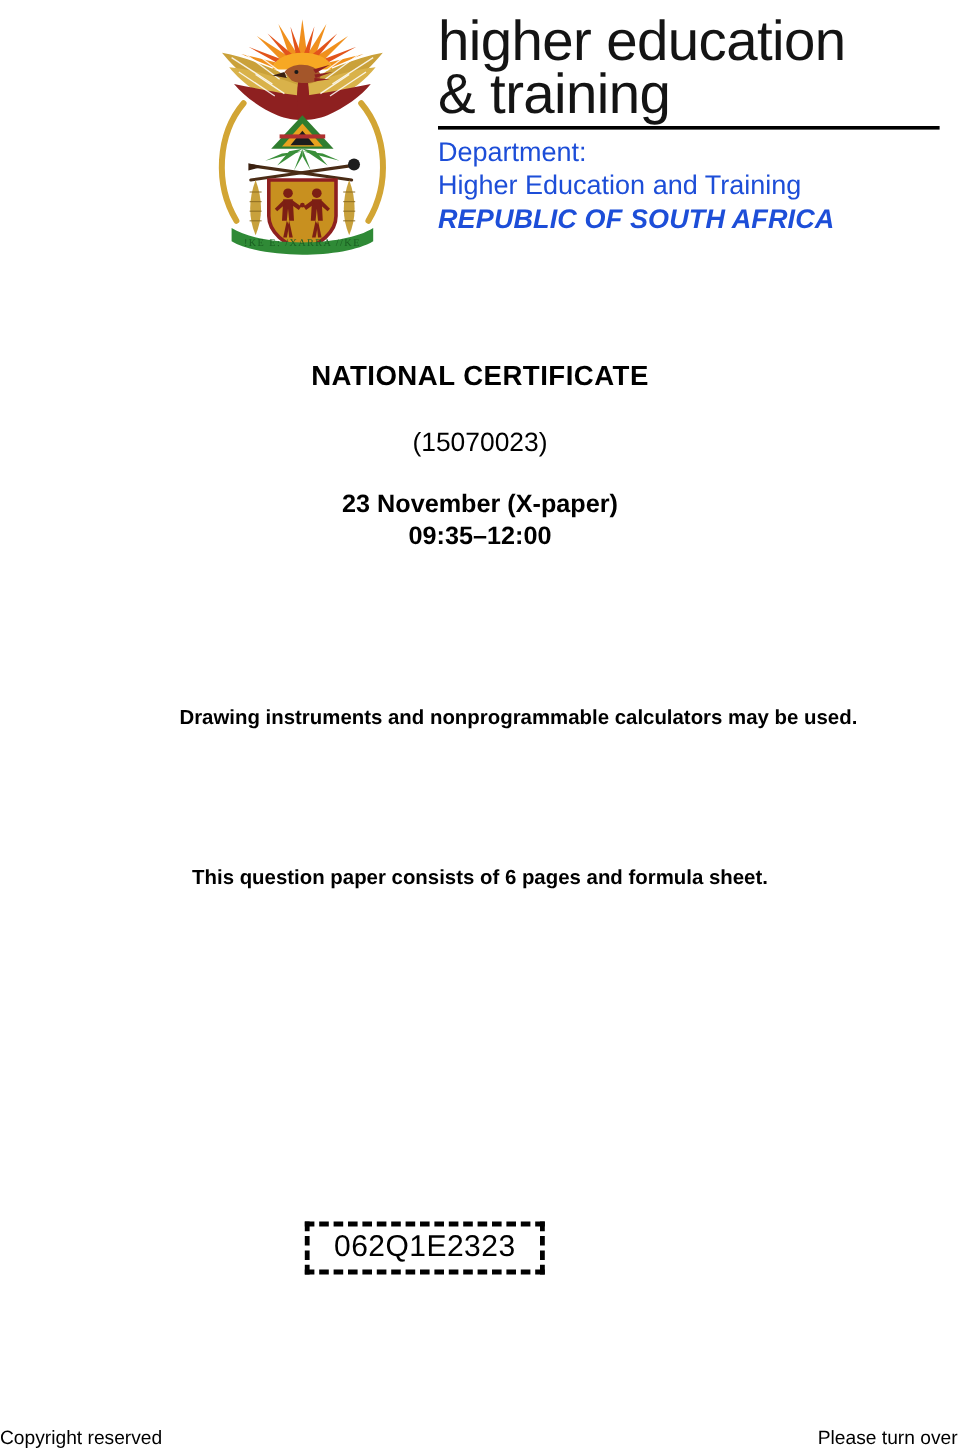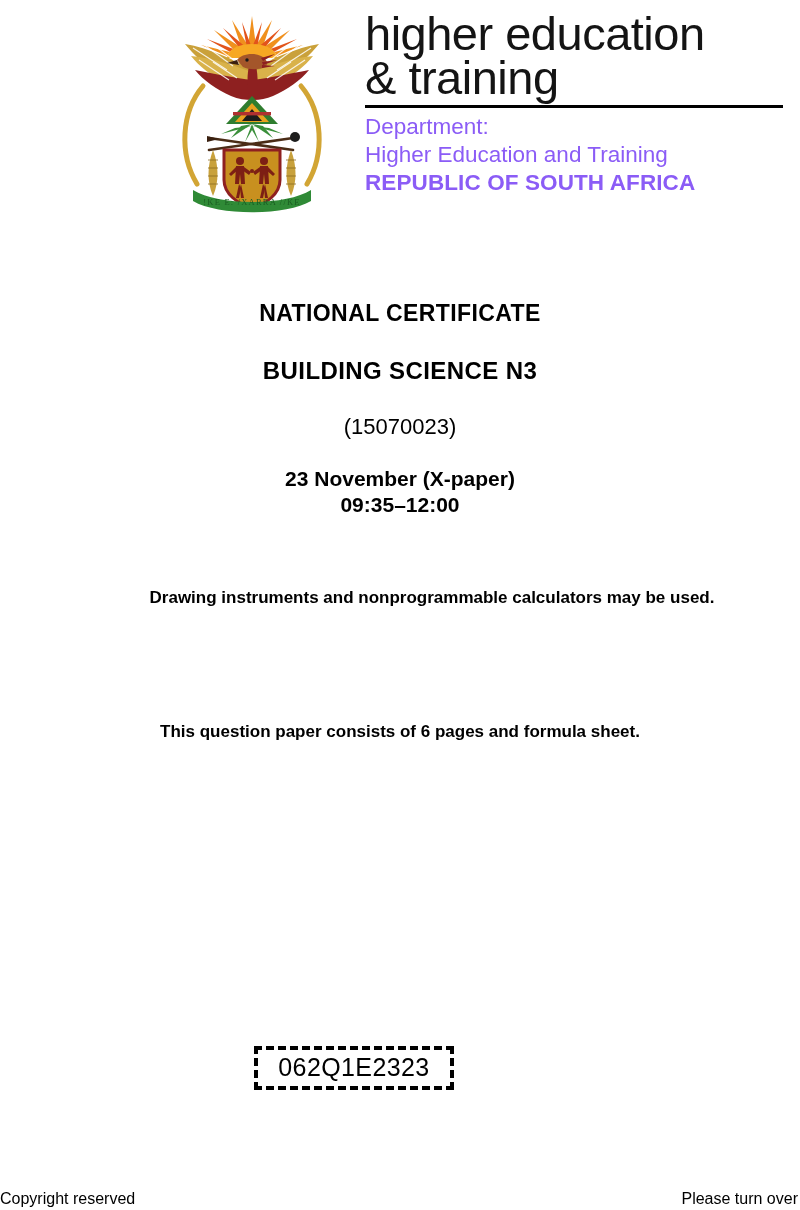--- a/index.html
+++ b/index.html
@@ -50,25 +50,26 @@
   }
   .wordmark-rule {
     margin-top: 6px;
     border-top: 3px solid #000000;
     width: 418px;
   }
   .dept-block {
     margin-top: 5px;
     font-size: 22.5px;
     line-height: 1.24;
-    color: #8b5cf6;
+    color: #1d4ed8;
   }
   .dept-block .dept-bold {
     font-weight: bold;
     letter-spacing: 0.1px;
+    font-style: italic;
   }
 
   
   .title-block {
     position: absolute;
     left: 0;
     top: 300px;
     width: 800px;
     text-align: center;
   }
@@ -117,21 +118,21 @@
     width: 800px;
     text-align: center;
     font-size: 17px;
     font-weight: bold;
   }
 
   
   .code-box-wrap {
     position: absolute;
     left: 0;
-    top: 1046px;
+    top: 1018px;
     width: 708px;
     text-align: center;
   }
   .code-box {
     display: inline-block;
     border: 4px dashed #000000;
     padding: 3px 20px 4px 20px;
     font-size: 25px;
     letter-spacing: 0.4px;
     line-height: 1.15;
@@ -288,21 +289,20 @@
     <div class="dept-block">
       <div>Department:</div>
       <div>Higher Education and Training</div>
       <div class="dept-bold">REPUBLIC OF SOUTH AFRICA</div>
     </div>
   </div>
 </div>
 
 <div class="title-block">
   <div class="line-national">NATIONAL CERTIFICATE</div>
-  <div class="line-subject">BUILDING SCIENCE N3</div>
   <div class="line-code">(15070023)</div>
   <div class="line-date">23 November (X-paper)</div>
   <div class="line-time">09:35–12:00</div>
 </div>
 
 <div class="instruments-line">Drawing instruments and nonprogrammable calculators may be used.</div>
 <div class="pages-line">This question paper consists of 6 pages and formula sheet.</div>
 
 <div class="code-box-wrap">
   <span class="code-box">062Q1E2323</span>

